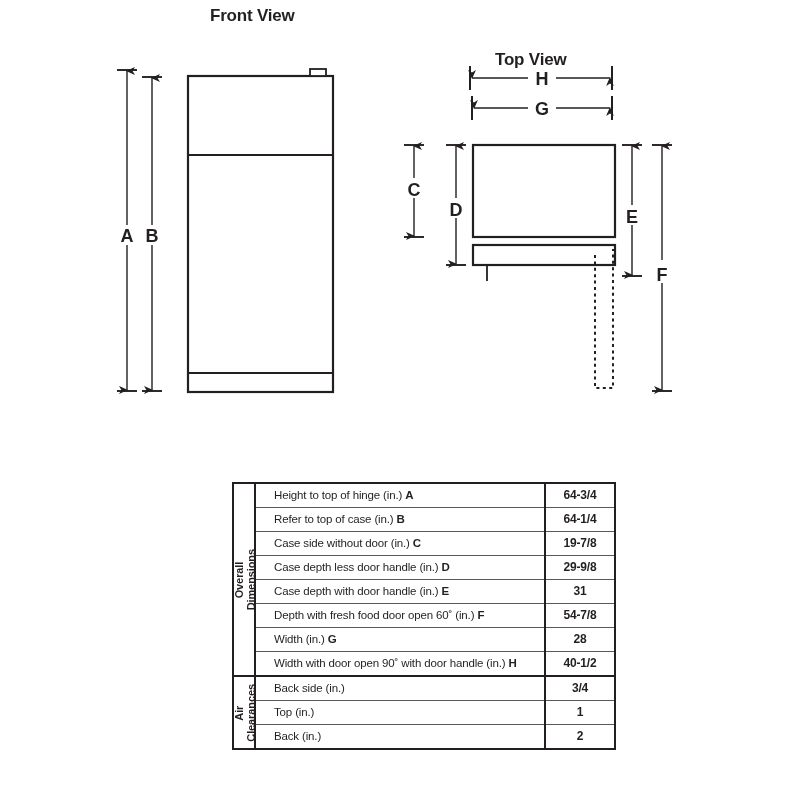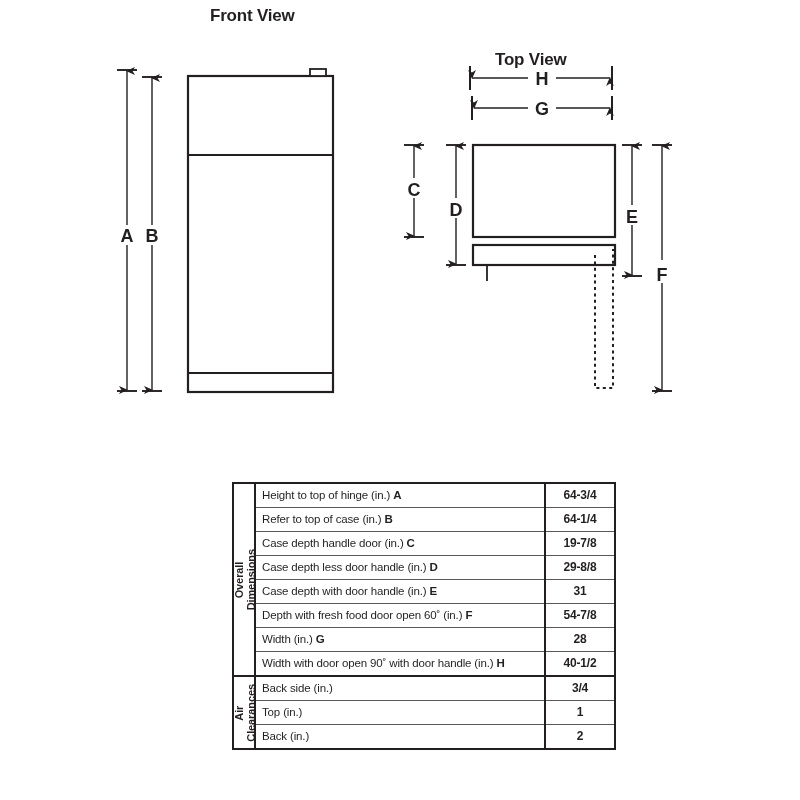--- a/index.html
+++ b/index.html
@@ -46,21 +46,21 @@
     height:23px;
     font-size:11.5px;
     color:#231f20;
     line-height:1.05;
   }
   .col-group{width:22px;}
   .col-desc{width:290px;}
   .col-val{width:70px;}
 
   td.desc{
-    padding-left:6px;
+    padding-left:18px;
     white-space:nowrap;
     letter-spacing:-0.15px;
     margin-top:17px;
   }
   td.desc b{font-weight:bold;}
   td.val{
     text-align:center;
     font-weight:bold;
     font-size:12px;
     letter-spacing:-0.2px;
@@ -220,26 +220,26 @@
 Dimensions</span>
         </td>
         <td class="desc"><span>Height to top of hinge (in.) </span><b>A</b></td>
         <td class="val">64-3/4</td>
       </tr>
       <tr>
         <td class="desc"><span>Refer to top of case (in.) </span><b>B</b></td>
         <td class="val">64-1/4</td>
       </tr>
       <tr>
-        <td class="desc"><span>Case depth handle door (in.) </span><b>C</b></td>
+        <td class="desc"><span>Case side without door (in.) </span><b>C</b></td>
         <td class="val">19-7/8</td>
       </tr>
       <tr>
         <td class="desc"><span>Case depth less door handle (in.) </span><b>D</b></td>
-        <td class="val">29-8/8</td>
+        <td class="val">29-9/8</td>
       </tr>
       <tr>
         <td class="desc"><span>Case depth with door handle (in.) </span><b>E</b></td>
         <td class="val">31</td>
       </tr>
       <tr>
         <td class="desc"><span>Depth with fresh food door open 60˚ (in.) </span><b>F</b></td>
         <td class="val">54-7/8</td>
       </tr>
       <tr>

